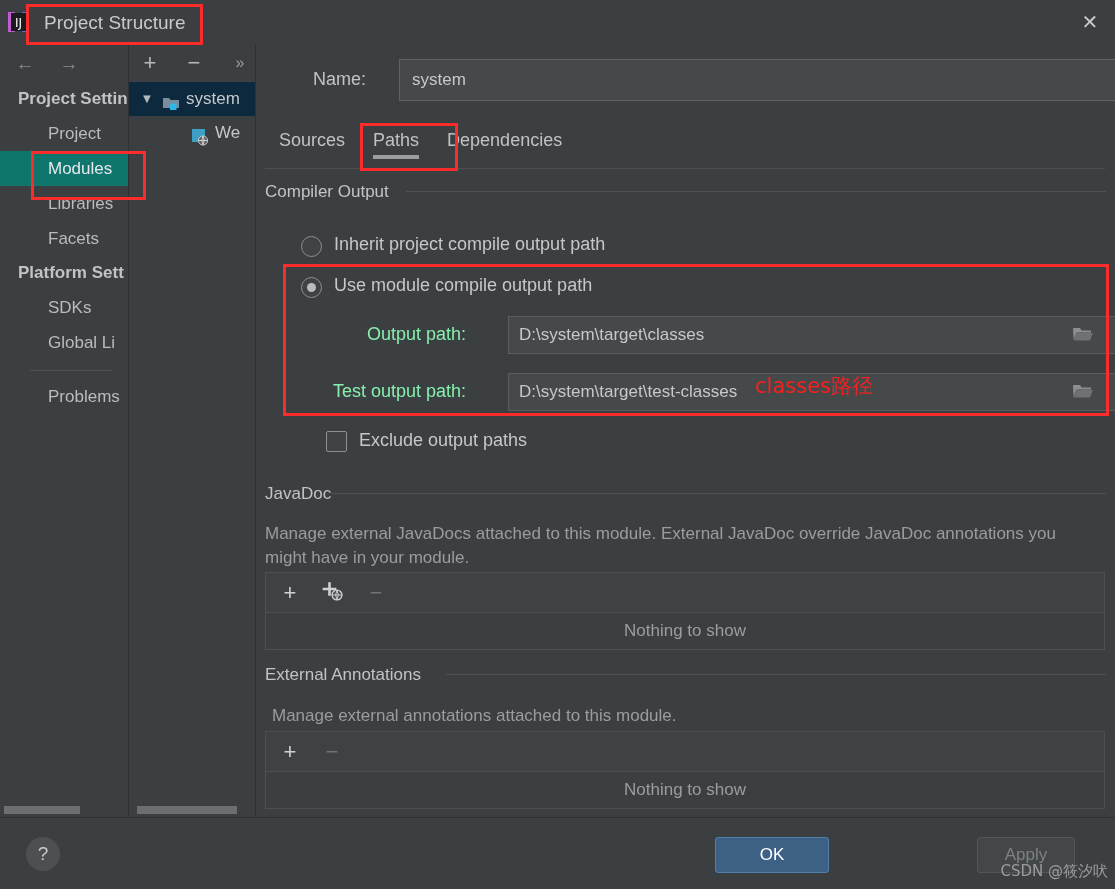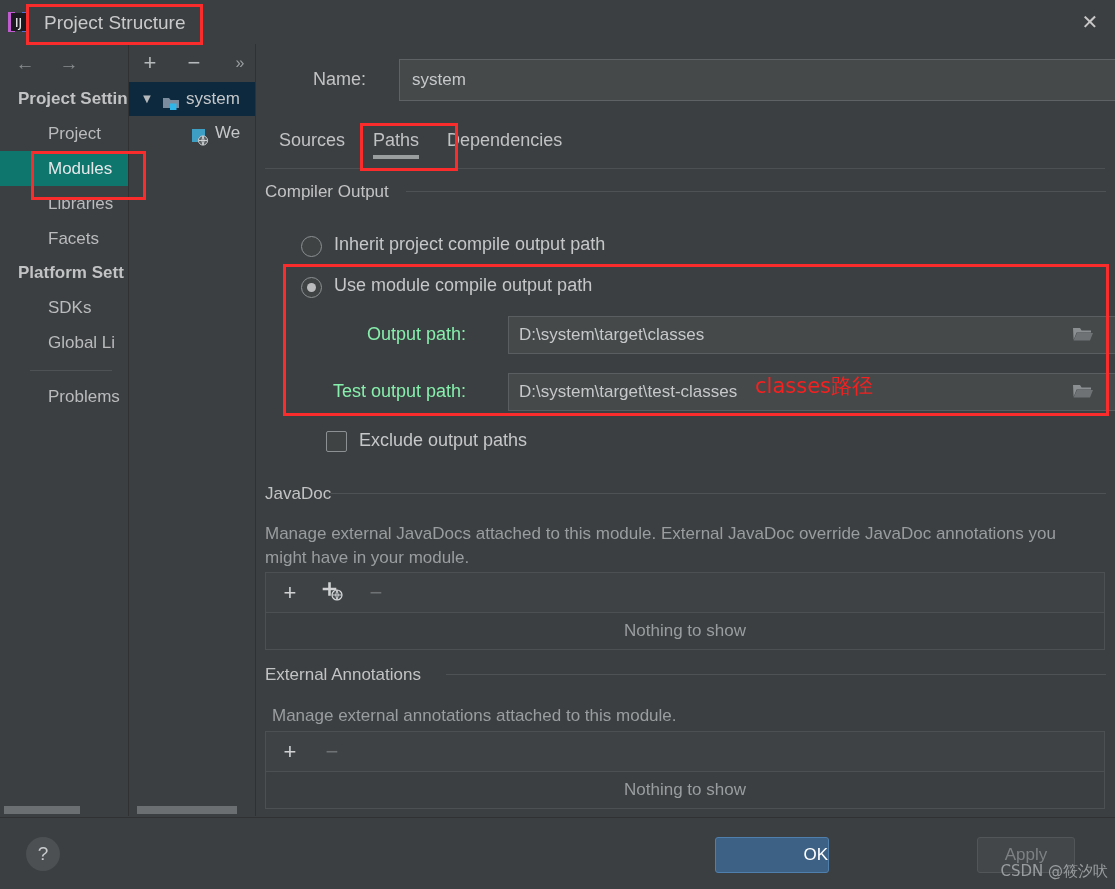--- a/index.html
+++ b/index.html
@@ -164,21 +164,21 @@
   .bottombar { position:absolute; left:0; top:817px; width:1115px; height:72px; background:#3c3f41; border-top:1px solid #2f3133; }
   .help-btn {
     position:absolute; left:26px; top:19px; width:34px; height:34px; border-radius:50%;
     background:#4c5052; color:#c9cbcd; font-size:19px; text-align:center; line-height:34px; cursor:pointer;
   }
   .btn {
     position:absolute; top:19px; height:36px; line-height:34px; text-align:center;
     font-size:17px; border-radius:3px; cursor:pointer; border:1px solid #5e6264;
     background:#4c5052; color:#d2d4d6;
   }
-  .btn.primary { background:#3d6185; border-color:#4f7fad; color:#ffffff;text-align:right; }
+  .btn.primary { background:#3d6185; border-color:#4f7fad; color:#ffffff; }
   .btn.disabled { color:#7e8183; border-color:#525658; background:#43474a; cursor:default; }
 
   
   .anno-box { position:absolute; border:3px solid #fb2c2c; pointer-events:none; }
   .anno-text {
     position:absolute; color:#f52020; font-size:21px; white-space:nowrap;
     font-family:"DejaVu Sans", sans-serif; pointer-events:none;
   }
   .watermark {
     position:absolute; right:7px; bottom:8px; font-size:15px; color:#9fa2a4;

